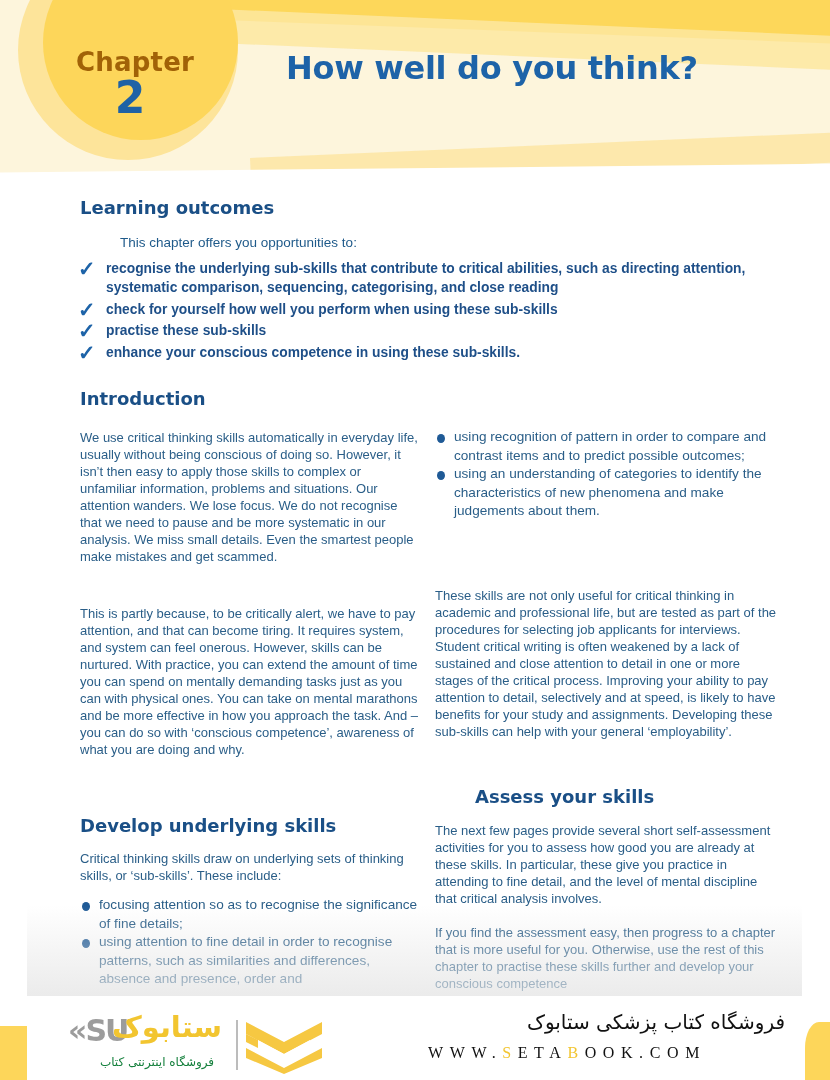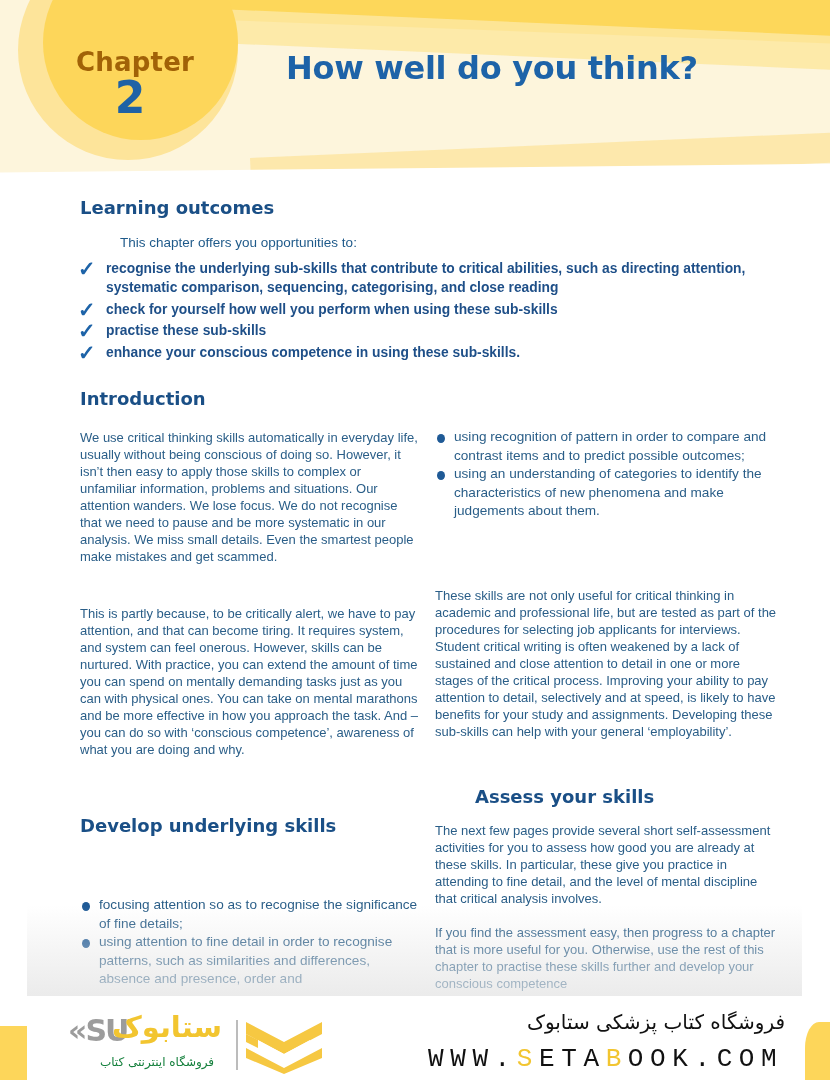--- a/index.html
+++ b/index.html
@@ -124,22 +124,22 @@
     }
     .logo-divider {
       position: absolute; left: 236px; top: 1020px; width: 2px; height: 50px; background: #bcbcbc;
     }
     .logo-chevron { position: absolute; left: 244px; top: 1018px; width: 80px; height: 56px; }
     .store-name {
       position: absolute; left: 510px; top: 1010px; width: 275px; text-align: right;
       font-family: "DejaVu Sans", sans-serif; font-size: 20px; color: #111111; direction: rtl;
     }
     .store-url {
-      position: absolute; left: 428px; top: 1044px; font-family: Liberation Mono, monospace;
-      font-size: 26px; color: #111111; letter-spacing: 6.6px; white-space: nowrap;
+      position: absolute; left: 428px; top: 1044px; font-family: Liberation Serif, serif;
+      font-size: 16px; color: #111111; letter-spacing: 6.6px; white-space: nowrap;
     }
     .store-url .hl { color: #f2c530; }
   </style>
 </head>
 <body>
 
 <div class="header">
   <div class="hdr-stripe-top"></div>
   <div class="hdr-stripe-mid"></div>
   <div class="hdr-stripe-bot"></div>
@@ -172,20 +172,21 @@
       <span class="check">✓</span>
       <span>enhance your conscious competence in using these sub-skills.</span>
     </li>
   </ul>
 
   <h2 class="section" style="left:80px; top:388px;">Introduction</h2>
   <p class="para" style="left:80px; top:429px;">We use critical thinking skills automatically in everyday life, usually without being conscious of doing so. However, it isn’t then easy to apply those skills to complex or unfamiliar information, problems and situations. Our attention wanders. We lose focus. We do not recognise that we need to pause and be more systematic in our analysis. We miss small details. Even the smartest people make mistakes and get scammed.</p>
   <p class="para" style="left:80px; top:605px;">This is partly because, to be critically alert, we have to pay attention, and that can become tiring. It requires system, and system can feel onerous. However, skills can be nurtured. With practice, you can extend the amount of time you can spend on mentally demanding tasks just as you can with physical ones. You can take on mental marathons and be more effective in how you approach the task. And – you can do so with ‘conscious competence’, awareness of what you are doing and why.</p>
 
   <h2 class="section" style="left:80px; top:815px;">Develop underlying skills</h2>
+  <p class="para" style="left:80px; top:850px;">Critical thinking skills draw on underlying sets of thinking skills, or ‘sub-skills’. These include:</p>
   <ul class="blist" style="left:80px; top:896px;">
     <li>
       <span class="dot"></span>
       <span>focusing attention so as to recognise the significance of fine details;</span>
     </li>
     <li>
       <span class="dot"></span>
       <span>using attention to fine detail in order to recognise patterns, such as similarities and differences, absence and presence, order and</span>
     </li>
   </ul>

